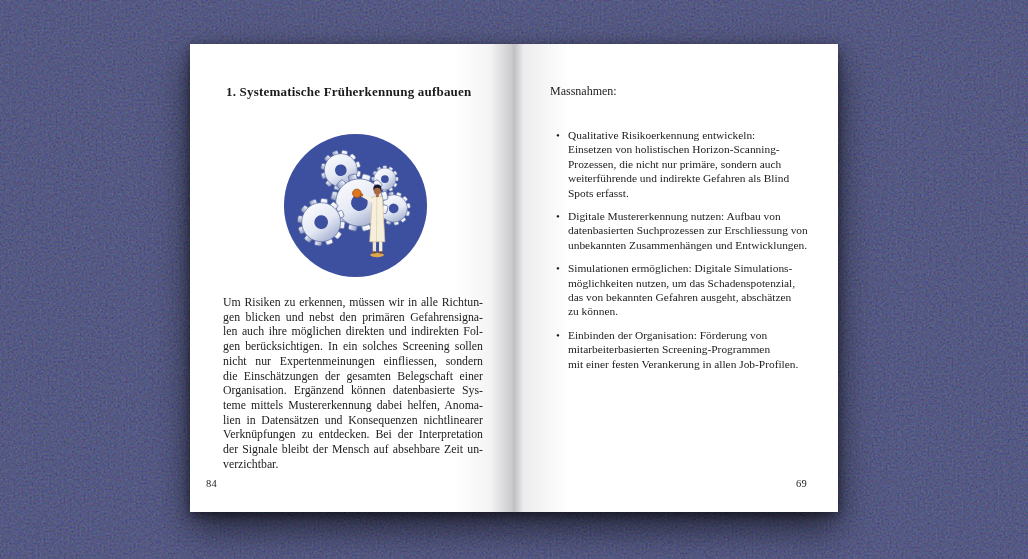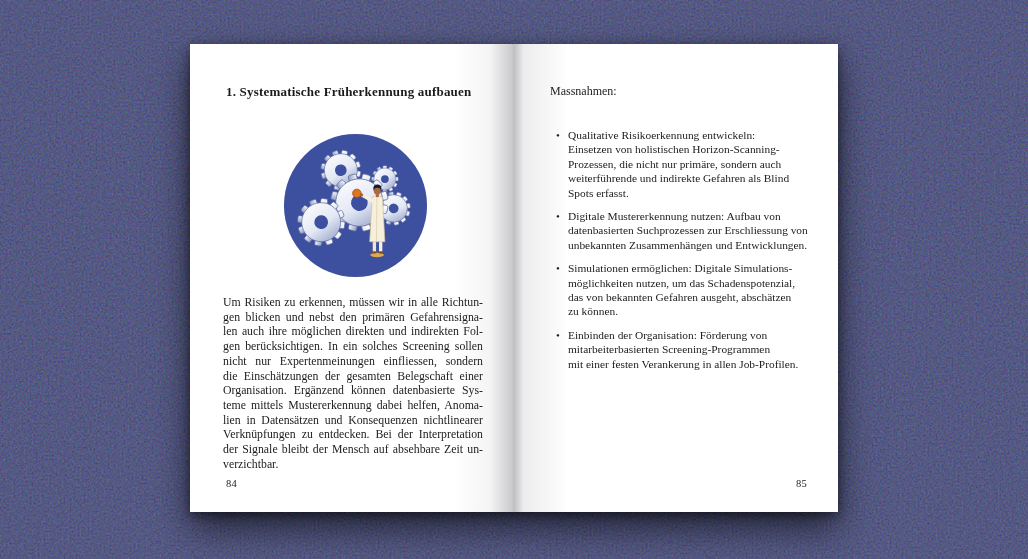--- a/index.html
+++ b/index.html
@@ -25,21 +25,21 @@
             rgba(70,70,80,.34) 50%,
             rgba(70,70,80,.10) 58%,
             rgba(70,70,80,0) 95%);}
   .chapter-title{position:absolute;left:36px;top:40px;font-size:13px;font-weight:bold;letter-spacing:.2px;white-space:nowrap;}
   .illu{position:absolute;left:92px;top:88px;width:147px;height:147px;}
   .illu svg{width:100%;height:100%;display:block;}
   .body-just{position:absolute;left:33px;top:251px;width:260px;
              font-size:11.8px;line-height:14.7px;
              white-space:pre-line;text-align:justify;text-align-last:justify;}
   .pnum{position:absolute;top:434px;font-size:10.5px;letter-spacing:.3px;}
-  .pnum.pl{left:36px;}
+  .pnum.pl{left:16px;}
   .pnum.pr{right:31px;}
   .measures-heading{position:absolute;left:36px;top:40px;font-size:12px;}
   .bullets{position:absolute;left:42px;top:84px;width:258px;}
   .bullet-item{display:flex;align-items:flex-start;margin-bottom:9px;}
   .dot{width:12px;flex:0 0 12px;font-size:11px;line-height:14.4px;}
   .btext{flex:1;font-size:11.4px;line-height:14.4px;white-space:pre-line;text-align:left;}
 </style>
 </head>
 <body>
 
@@ -163,18 +163,18 @@
 zu können.</span>
         </div>
         <div class="bullet-item">
           <span class="dot">•</span>
           <span class="btext">Einbinden der Organisation: Förderung von
 mitarbeiterbasierten Screening-Programmen
 mit einer festen Verankerung in allen Job-Profilen.</span>
         </div>
       </div>
 
-      <div class="pnum pr">85</div>
+      <div class="pnum pr">69</div>
     </div>
 
     <div class="gutter"></div>
   </div>
 </div>
 
 </body></html>

